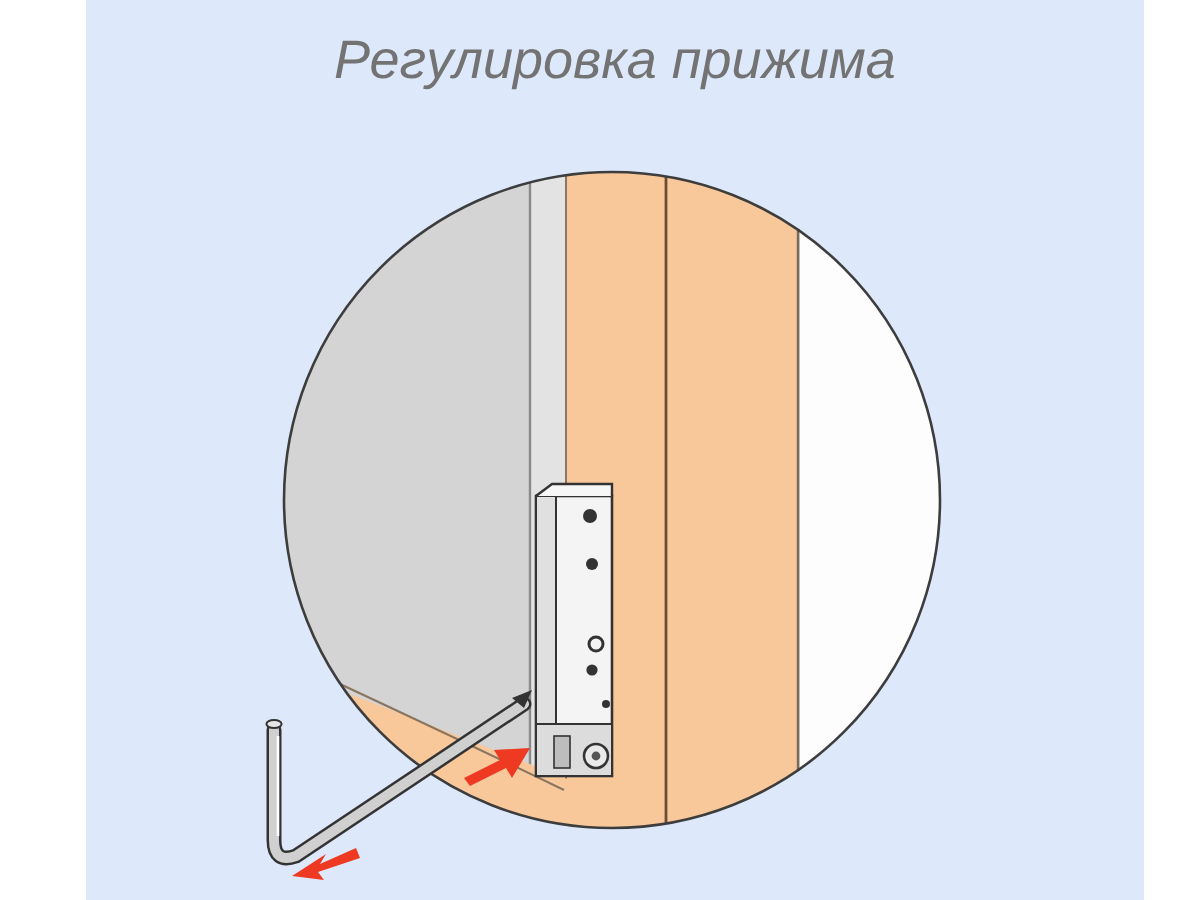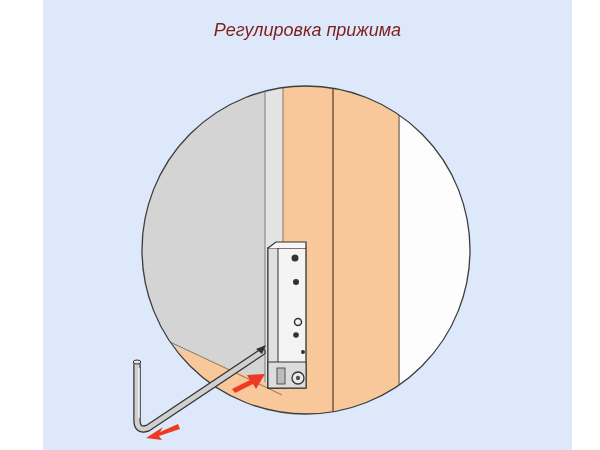--- a/index.html
+++ b/index.html
@@ -1,20 +1,20 @@
 <!DOCTYPE html>
 <html><head>
 <meta charset="utf-8">
 <style>
   html, body { margin:0; padding:0; }
   body { width:600px; height:450px; background:#ffffff; position:relative; overflow:hidden; }
   .panel { position:absolute; left:43px; top:0; width:529px; height:450px; background:#dde9fa; }
   .title { position:absolute; left:43px; top:18px; width:529px; text-align:center;
-           font-family:"Liberation Sans", sans-serif; font-style:italic; font-size:18px;
-           line-height:25px; color:#7f1d1d; }
+           font-family:"Liberation Sans", sans-serif; font-style:italic; font-size:27px;
+           line-height:25px; color:#737373; }
   .title div { margin:0; }
   svg.illus { position:absolute; left:0; top:0; }
 </style>
 </head>
 <body>
 
 <div class="panel"></div>
 
 <div class="title">
   <div>Регулировка прижима</div>

